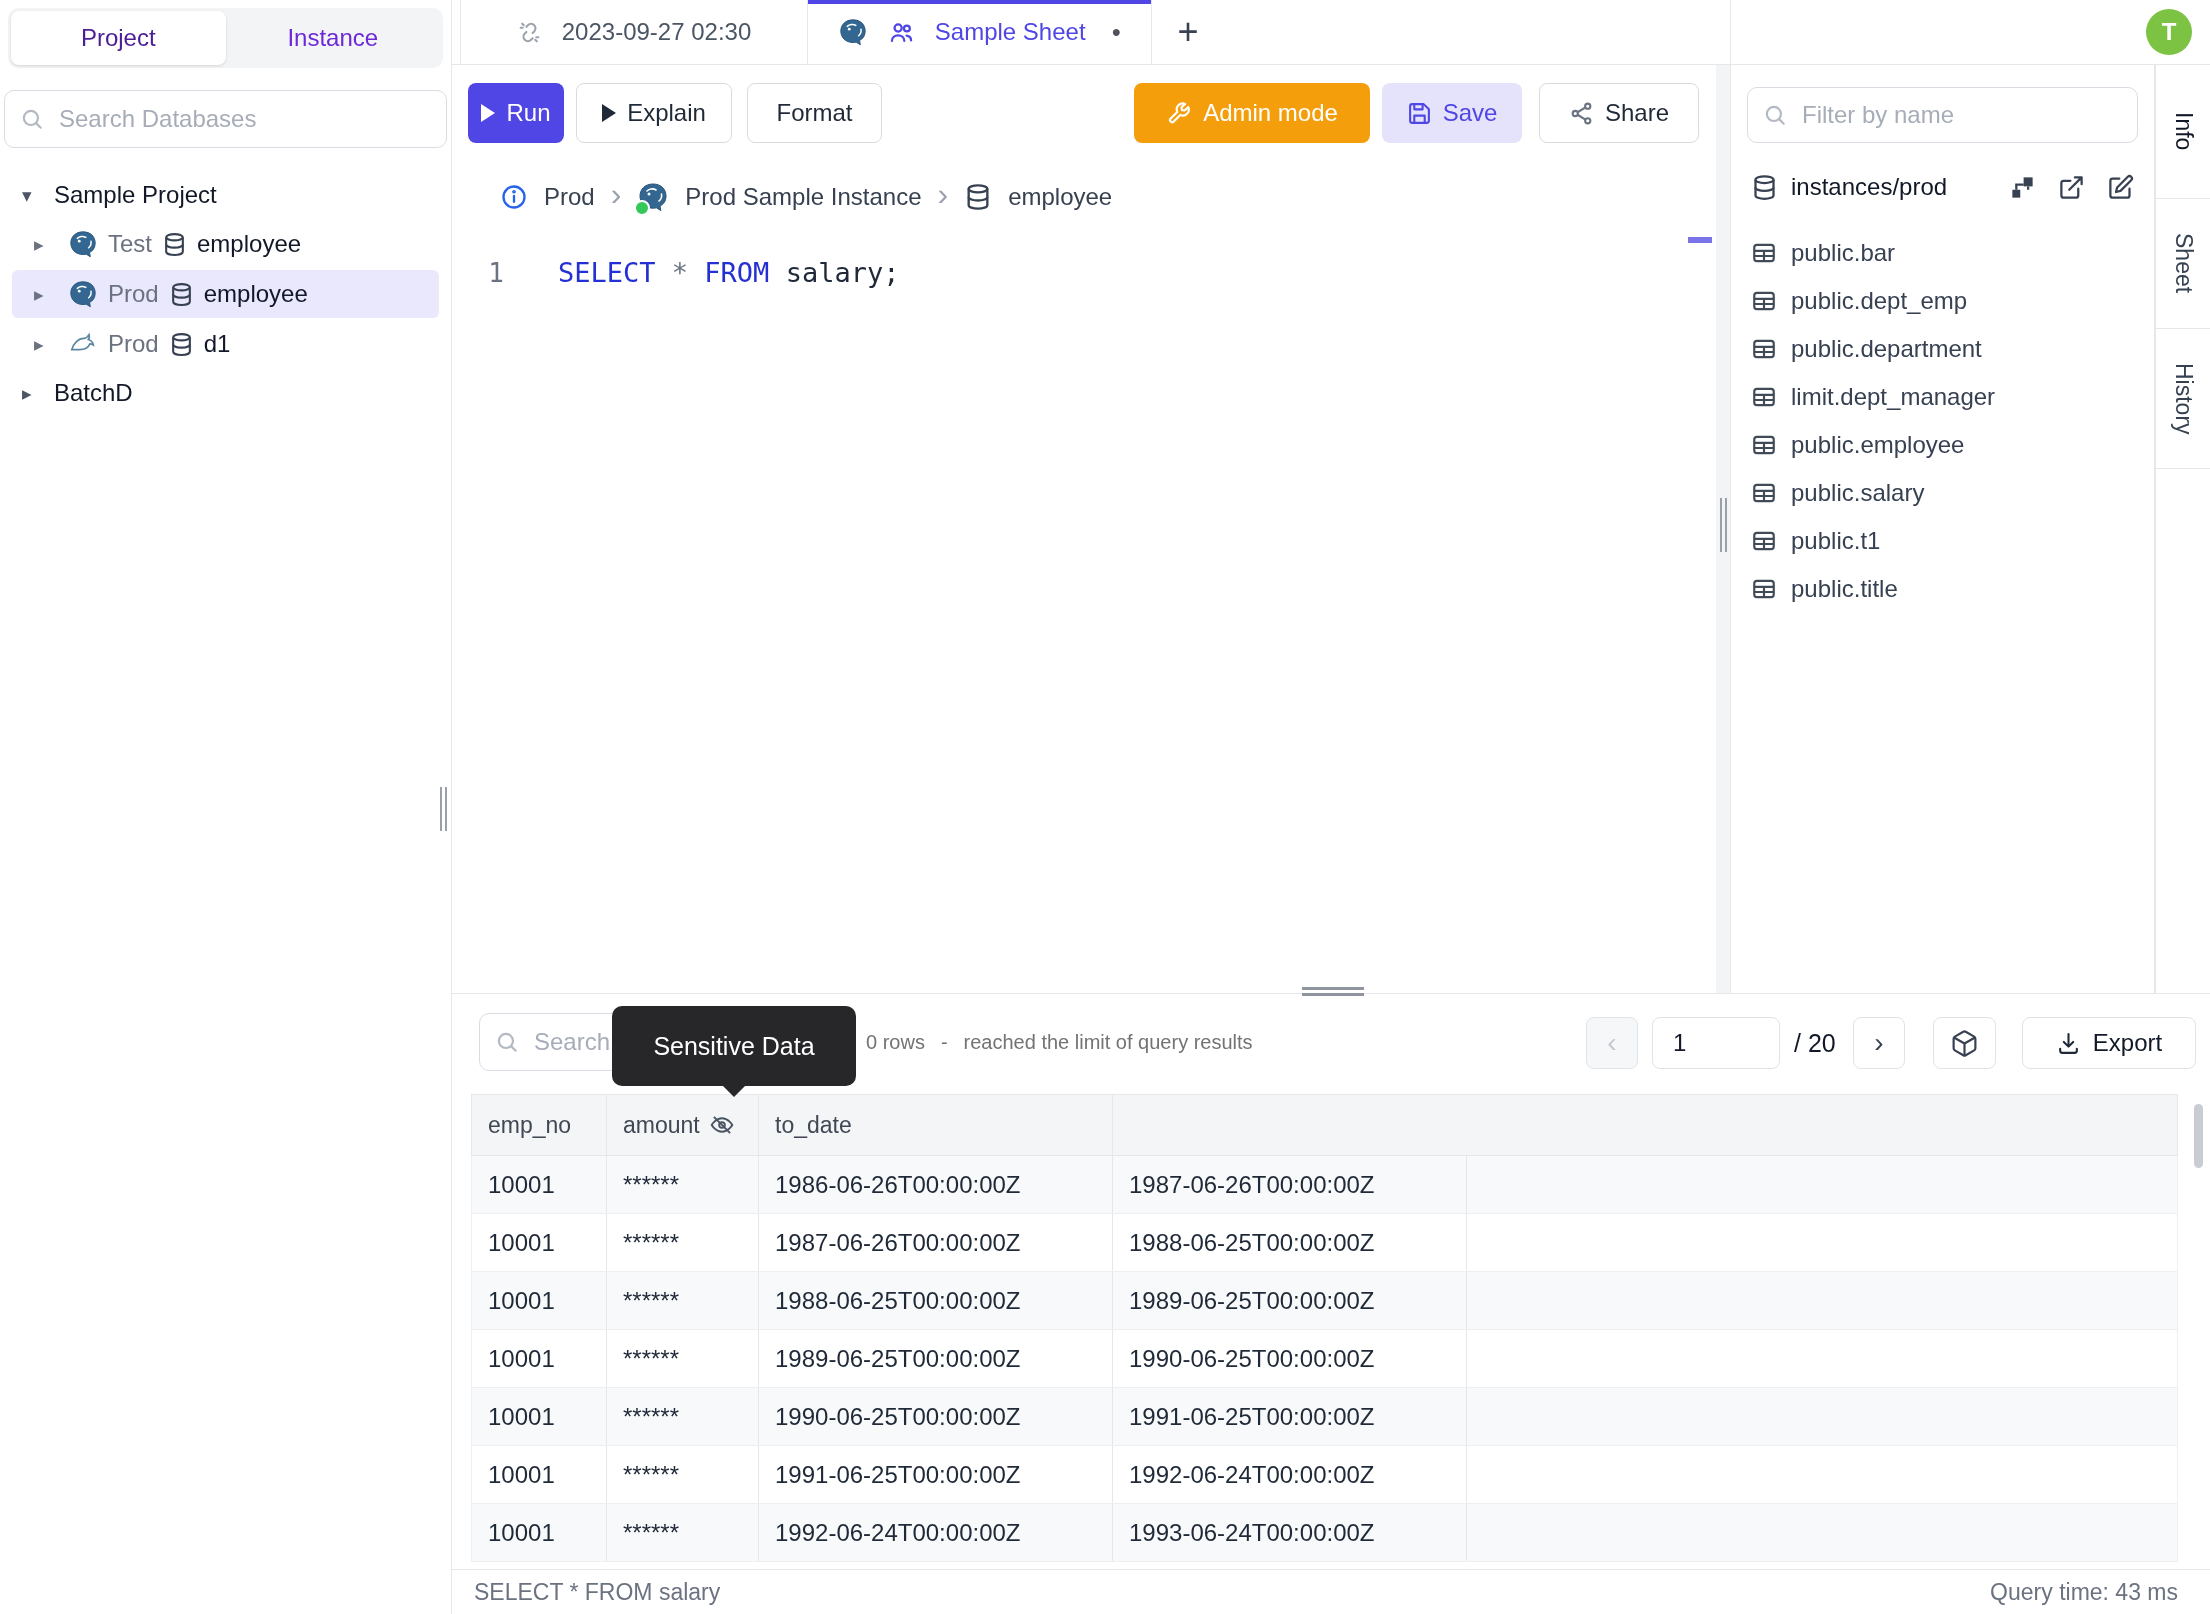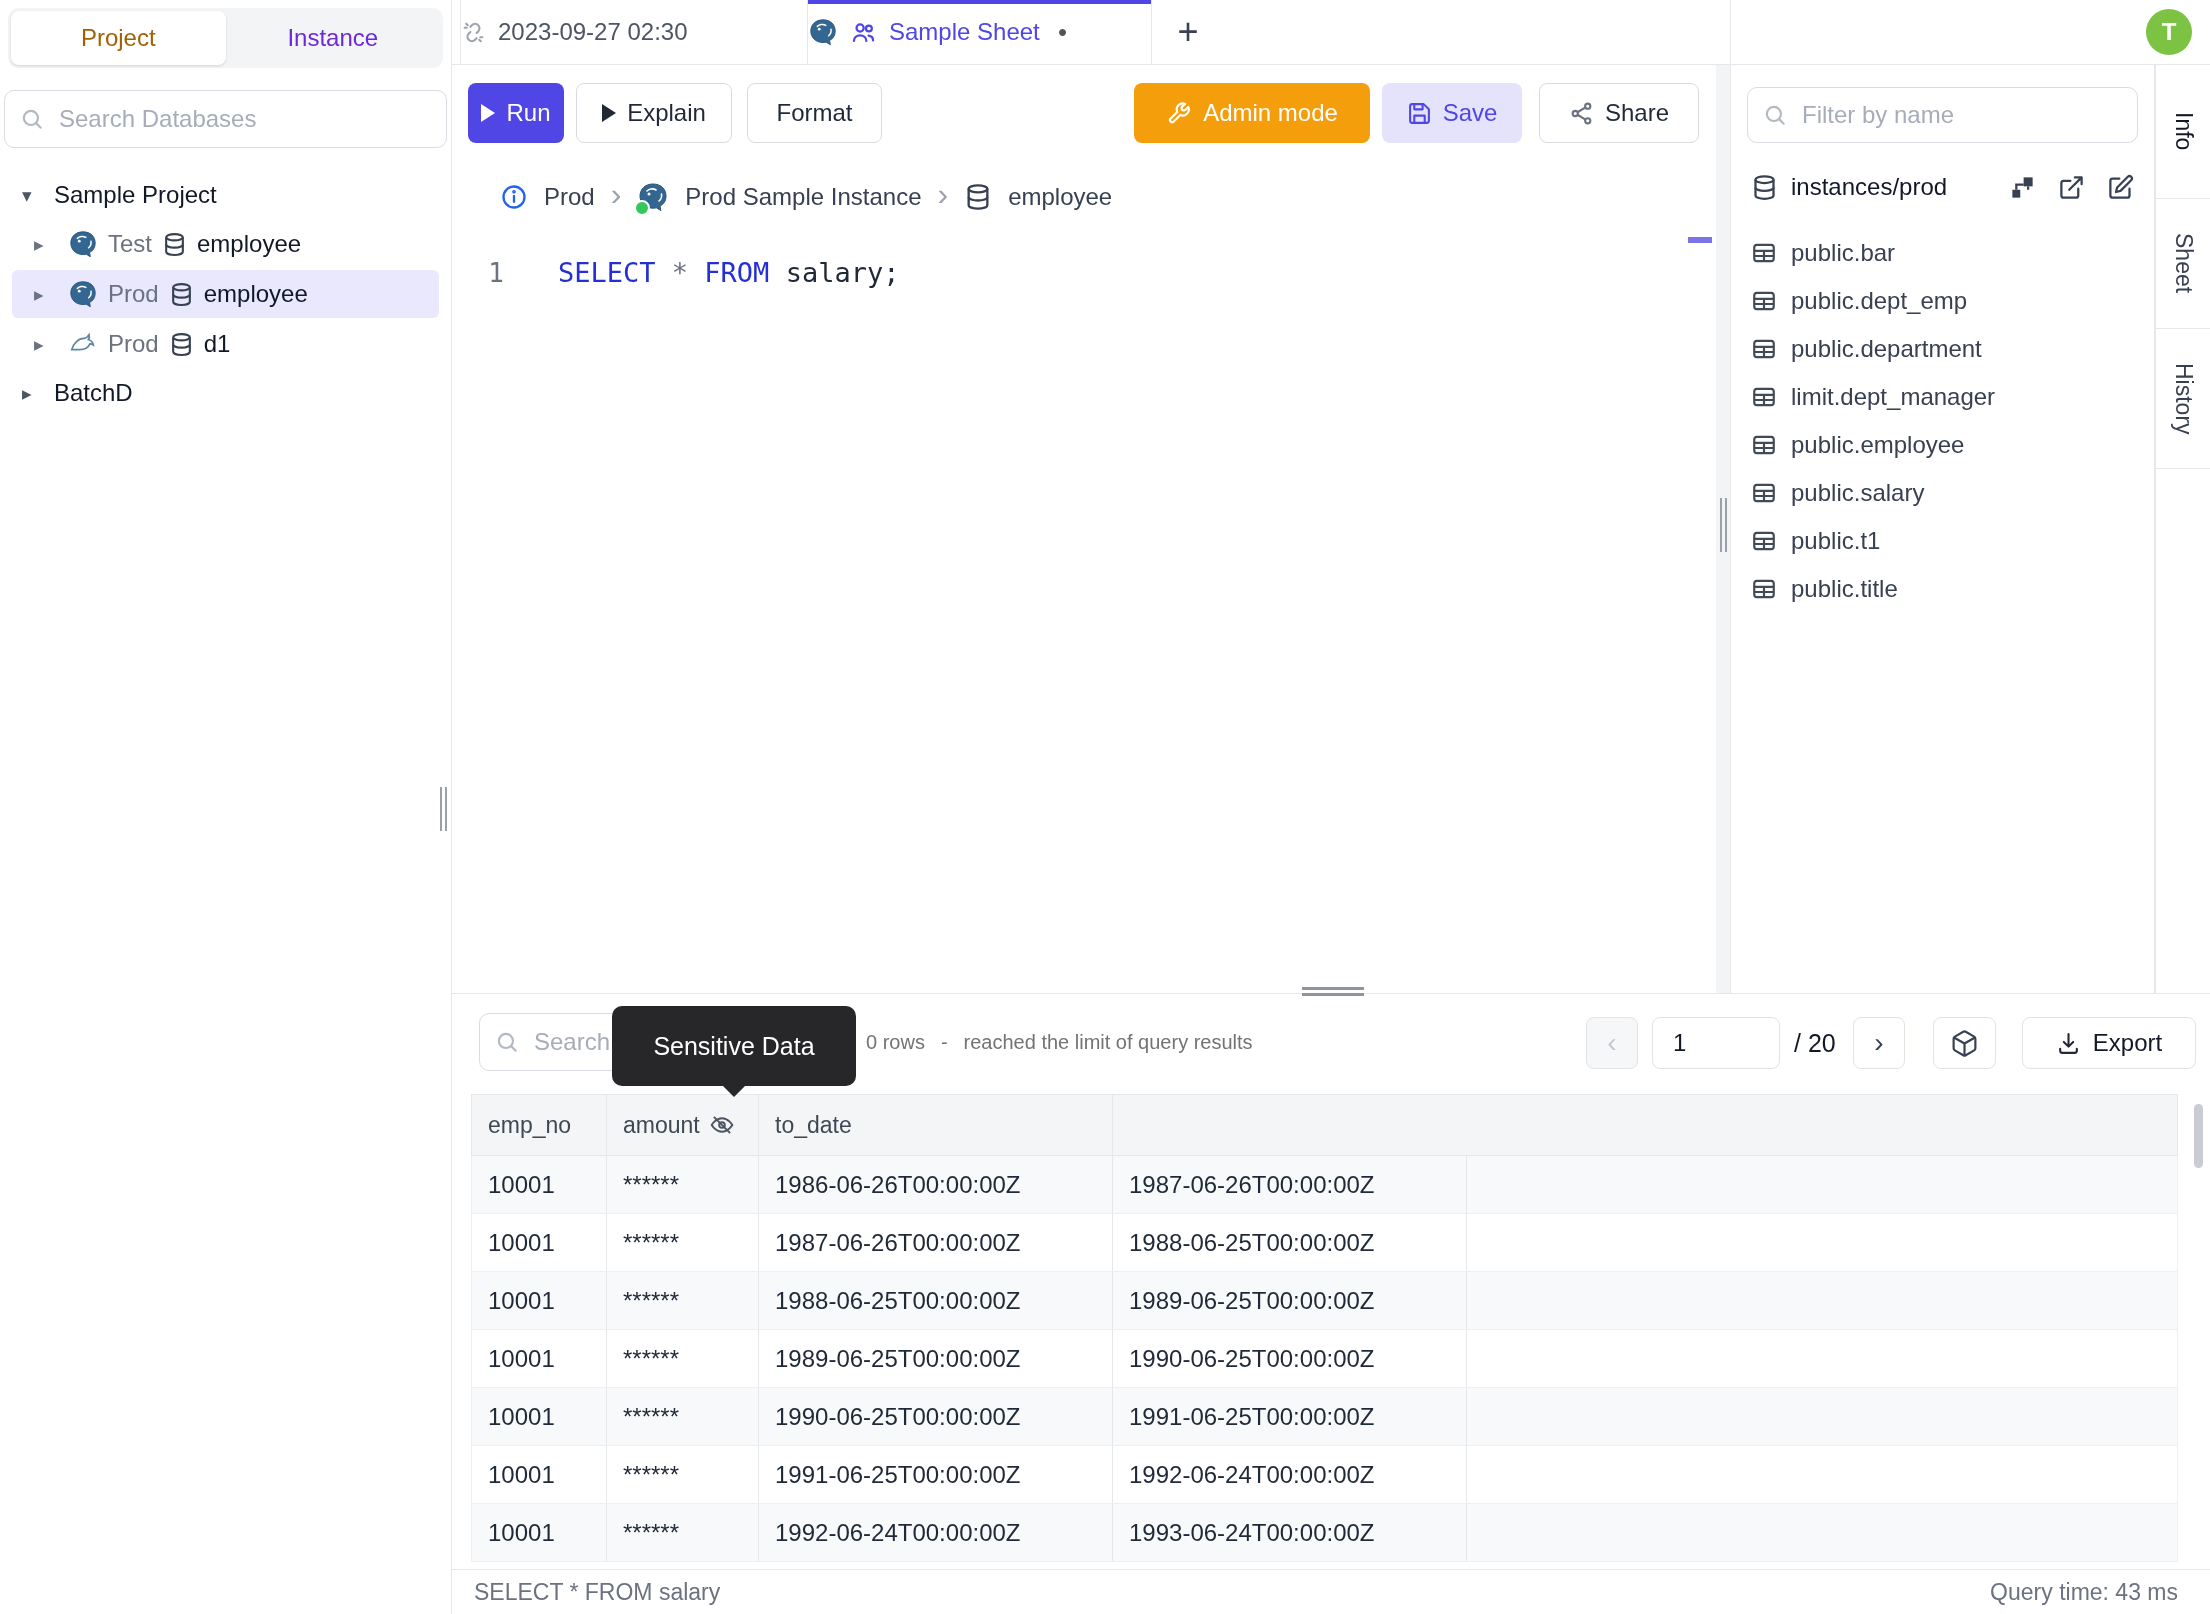--- a/index.html
+++ b/index.html
@@ -4,40 +4,40 @@
 <style>
   html,body{margin:0;padding:0}
   body{width:2210px;height:1614px;position:relative;background:#fff;color:#1f2937;
        font-family:"Liberation Sans",sans-serif;overflow:hidden}
   svg{flex:none}
 
   
   .sidebar{position:absolute;left:0;top:0;width:452px;height:1614px;border-right:1px solid #e5e7eb;background:#fff;box-sizing:border-box}
   .seg{margin:8px;height:60px;background:#f3f4f6;border-radius:10px;display:flex;padding:3px;box-sizing:border-box}
   .seg-item{flex:1;display:flex;align-items:center;justify-content:center;font-size:24px;color:#6d28d9;border-radius:8px;cursor:pointer}
-  .seg-item.active{background:#fff;color:#a16207;box-shadow:0 1px 3px rgba(0,0,0,.12)}
+  .seg-item.active{background:#fff;color:#4c1d95;box-shadow:0 1px 3px rgba(0,0,0,.12)}
   .input{display:flex;align-items:center;gap:12px;border:1px solid #d9dce3;border-radius:10px;background:#fff;padding:0 14px;box-sizing:border-box}
   .input input{border:none;outline:none;flex:1;font-size:24px;color:#374151;font-family:inherit;background:transparent;min-width:0}
   .input input::placeholder{color:#a7adb8}
   .sb-search{margin:22px 4px 0;height:58px}
   .tree{margin-top:24px;font-size:24px}
   .trow{display:flex;align-items:center;height:46px}
   .caret{color:#4b5563;font-size:19px;width:24px;flex:none}
   .root{padding-left:22px;gap:8px;color:#111827}
   .child{margin:2px 12px;padding-left:22px;gap:10px;height:48px;border-radius:6px}
   .child .caret{color:#6b7280}
   .env{color:#6b7280}
   .dbname{color:#111827}
   .child.selected{background:#e9e8fc}
   .lh{position:absolute;width:2px;height:44px;background:#9aa0aa}
 
   
   .main{position:absolute;left:452px;top:0;width:1279px;height:993px;border-right:1px solid #e5e7eb;background:#fff;box-sizing:border-box}
   .tabstrip{height:65px;border-bottom:1px solid #e5e7eb;display:flex;align-items:stretch;box-sizing:border-box}
-  .sheet-tab{display:flex;align-items:center;gap:12px;border-right:1px solid #e5e7eb;font-size:24px;color:#4b5563;position:relative;cursor:pointer;box-sizing:border-box}
+  .sheet-tab{display:flex;align-items:center;justify-content:center;gap:20px;border-right:1px solid #e5e7eb;font-size:24px;color:#4b5563;position:relative;cursor:pointer;box-sizing:border-box}
   .tab-time{width:348px;margin-left:8px;border-left:1px solid #e5e7eb}
   .tab-active{width:344px;color:#4f46e5}
   .tab-active::before{content:"";position:absolute;left:0;top:0;right:0;height:4px;background:#4f46e5}
   .unsaved{color:#52525b;font-size:16px;margin-left:6px}
   .newtab{width:48px;display:flex;align-items:center;justify-content:center;font-size:36px;color:#374151;cursor:pointer;margin-left:12px}
 
   .toolbar{height:96px;display:flex;align-items:center;padding:0 31px 0 16px}
   .btn{height:60px;border-radius:8px;display:flex;align-items:center;justify-content:center;gap:11px;font-size:24px;border:1px solid transparent;cursor:pointer;white-space:nowrap;background:#fff}
   .btn.outline{border-color:#d8dbe0;color:#1f2937}
   .btn-run{background:#4f46e5;color:#fff;width:96px}

